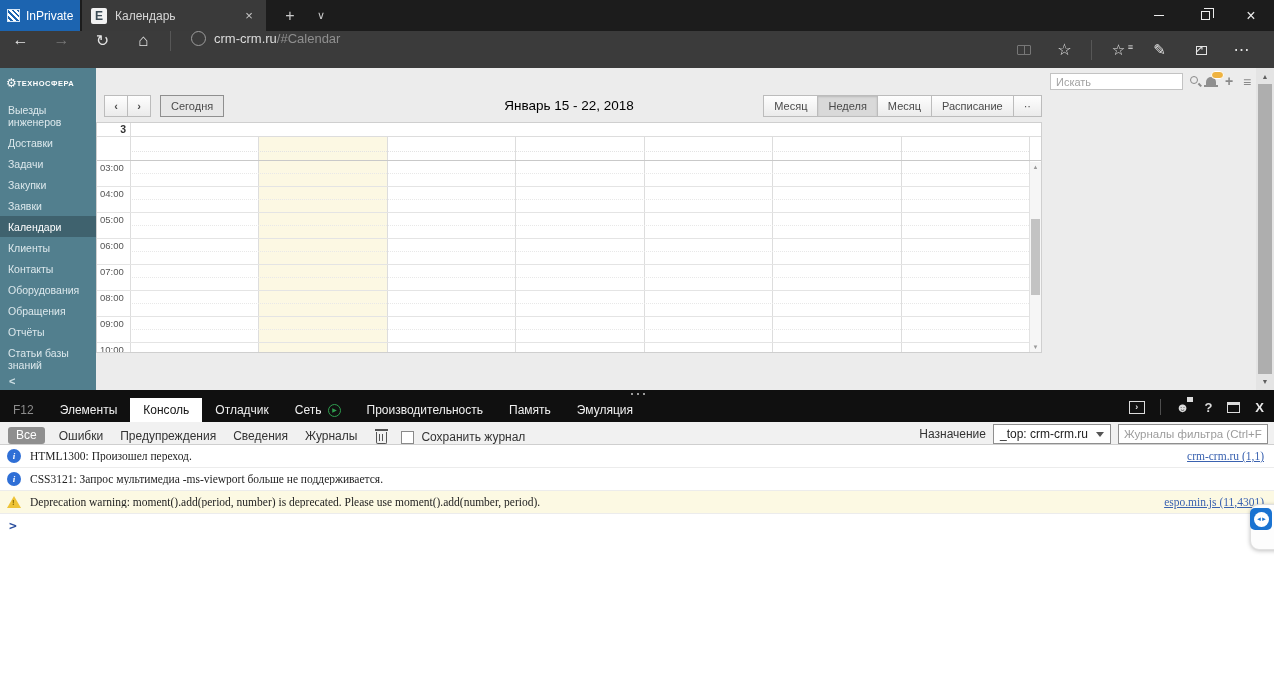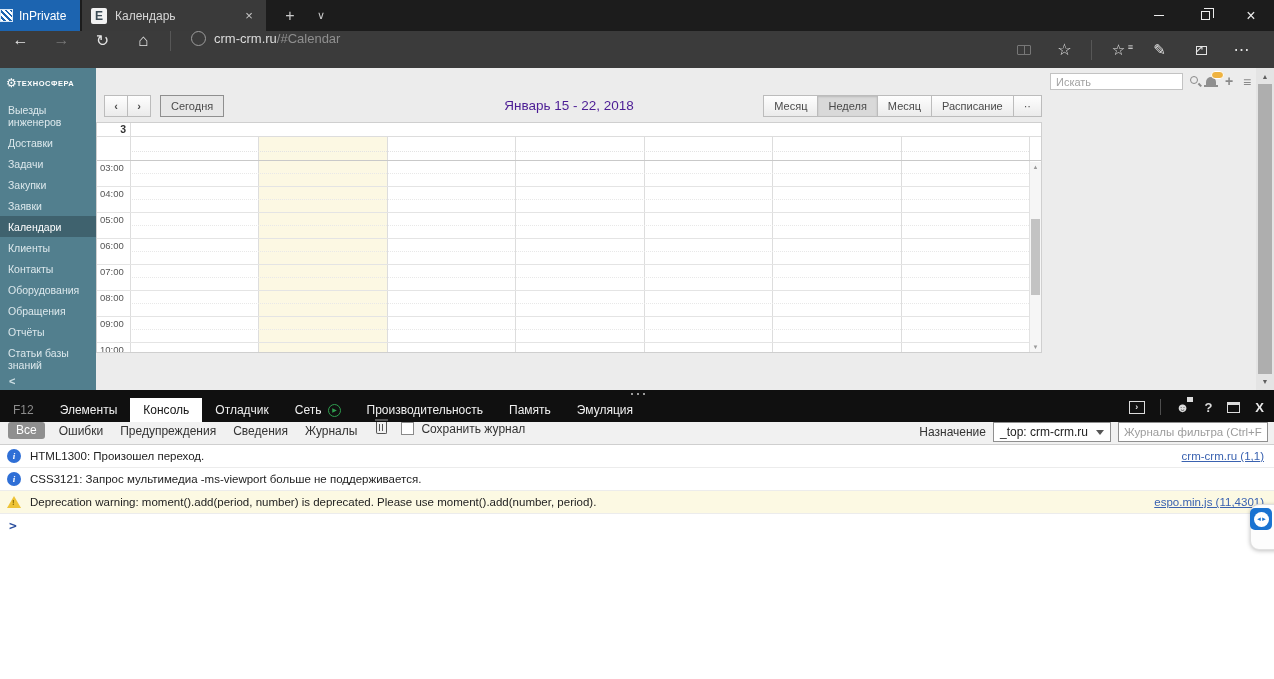--- a/index.html
+++ b/index.html
@@ -2,21 +2,21 @@
 <html><head>
 <meta charset="utf-8">
 <style>
   * { margin:0; padding:0; box-sizing:border-box; }
   body { background:#fff; font-family:"Liberation Sans", sans-serif; }
   .screen { position:relative; width:1274px; height:679px; background:#fff; overflow:hidden; }
 
   
   .titlebar { position:absolute; top:0; left:0; width:100%; height:31px; background:#1c1c1c; }
   .inprivate { position:absolute; left:0; top:0; height:31px; width:80px; background:#1c64b0; color:#fff;
-               font-size:12px; display:flex; align-items:center; gap:6px; }
+               font-size:12px; display:flex; align-items:center; gap:6px; padding-left:7px; }
   .ip-icon { width:13px; height:13px; background:repeating-linear-gradient(45deg,#fff 0 2px,#1c64b0 2px 4px); border:1px solid #d7e6f5; }
   .btab { position:absolute; left:82px; top:0; height:31px; width:184px; background:#3a3a3a; display:flex; align-items:center; gap:8px; padding:0 9px; }
   .favicon { width:16px; height:16px; background:#f2f2f2; border-radius:2px; color:#3c4c56; font-weight:bold;
              font-size:12px; display:flex; align-items:center; justify-content:center; }
   .btab-title { flex:1; color:#d6d6d6; font-size:12px; white-space:nowrap; overflow:hidden; }
   .tab-close { color:#c9c9c9; font-size:13px; width:16px; text-align:center; }
   .tab-close::before { content:"×"; }
   .newtab { position:absolute; left:274px; top:0; width:32px; height:31px; color:#c9c9c9; font-size:16px;
             display:flex; align-items:center; justify-content:center; }
   .newtab::before { content:"+"; }
@@ -79,21 +79,21 @@
   .menu-icon { position:absolute; left:1243px; top:6px; color:#8a8a8a; font-size:14px; }
   .menu-icon::before { content:"≡"; }
 
   
   .btn { display:inline-flex; align-items:center; justify-content:center; height:22px; border:1px solid #bcbcbc;
          background:linear-gradient(#fefefe,#ebebeb); color:#4a4a4a; font-size:11px; padding:0 10px; cursor:default; }
   .cal-nav { position:absolute; left:104px; top:27px; display:flex; }
   .cal-nav .arrow { width:24px; padding:0; font-weight:bold; }
   .cal-nav .arrow + .arrow { margin-left:-1px; }
   .today-btn { margin-left:9px; border:1px solid #8f8f8f; background:#e7e7e7; }
-  .cal-title { position:absolute; left:96px; top:30px; width:946px; text-align:center; font-size:13.5px; color:#4c1d95; }
+  .cal-title { position:absolute; left:96px; top:30px; width:946px; text-align:center; font-size:13.5px; color:#000000; }
   .cal-views { position:absolute; right:232px; top:27px; display:flex; }
   .cal-views .btn { margin-left:-1px; }
   .cal-views .btn.active { background:#d9d9d9; box-shadow:inset 0 1px 2px rgba(0,0,0,.15); }
 
   
   .cal-grid { position:absolute; left:96px; top:54px; width:946px; height:231px; background:#fff; border:1px solid #cfcfcf; }
   .dh-row { display:flex; height:14px; border-bottom:1px solid #ddd; font-size:10.5px; font-weight:bold; color:#333; line-height:13px; }
   .dh-week { width:34px; text-align:right; padding-right:4px; border-right:1px solid #ddd; }
   .dh-cell { flex:1; text-align:center; border-right:1px solid #ddd; overflow:hidden; }
   .dh-fill { width:11px; }
@@ -140,37 +140,37 @@
   .feedback-icon { color:#dcdcdc; position:relative; }
   .feedback-icon::before { content:"☻"; font-size:13px; }
   .feedback-icon::after { content:""; position:absolute; right:-4px; top:-1px; width:6px; height:5px; background:#dcdcdc; }
   .help-icon { color:#dcdcdc; font-size:13px; font-weight:bold; }
   .help-icon::before { content:"?"; }
   .dock-icon { width:13px; height:11px; border:1px solid #dcdcdc; border-top:3px solid #dcdcdc; }
   .dt-close { color:#e8e8e8; font-size:13px; font-weight:bold; }
   .dt-close::before { content:"✕"; content:"X"; }
 
   .dt-toolbar { position:absolute; top:32px; left:0; width:100%; height:23px; background:#f1f1f1; border-bottom:1px solid #cfcfcf;
-                display:flex; align-items:flex-start; font-size:12px; color:#333; padding:0 6px 0 8px; }
+                display:flex; align-items:flex-end; font-size:12px; color:#333; padding:0 6px 0 8px; }
   .dt-filter { margin-right:17px; }
   .dt-filter.active { background:#8f8f8f; color:#fff; border-radius:3px; padding:1px 8px 2px; margin-right:14px; }
   .trash-icon { position:relative; width:11px; height:12px; border:1px solid #555; border-top:none; border-radius:0 0 2px 2px; margin:0 14px 0 2px; }
   .trash-icon::before { content:""; position:absolute; left:-2px; top:-3px; width:13px; height:2px; background:#555; }
   .trash-icon::after { content:""; position:absolute; left:2px; top:2px; width:1px; height:7px; background:#555; box-shadow:3px 0 #555; }
   .dt-check { width:13px; height:13px; border:1px solid #8a8a8a; background:#fff; margin-right:7px; }
   .dt-right-tools { margin-left:auto; display:flex; align-items:center; gap:7px; }
   .dt-target-label { color:#333; }
   .dt-select { height:20px; border:1px solid #8f8f8f; background:#fff; display:flex; align-items:center; gap:8px; padding:0 6px; font-size:12px; color:#222; }
   .sel-caret { width:0; height:0; border-left:4px solid transparent; border-right:4px solid transparent; border-top:5px solid #555; }
   .dt-filter-input { width:150px; height:20px; border:1px solid #8f8f8f; font-size:11.5px; padding:0 5px; outline:none; color:#444; }
   .dt-filter-input::placeholder { color:#9c9c9c; }
 
   .dt-msgs { position:absolute; top:55px; left:0; width:100%; }
   .msg-row { display:flex; align-items:center; height:23px; border-bottom:1px solid #ececec;
-             font-family:Liberation Sans, sans-serif; font-size:11.5px; color:#222; padding:0 10px 0 7px; gap:9px; }
+             font-family:Liberation Serif, serif; font-size:11.5px; color:#222; padding:0 10px 0 7px; gap:9px; }
   .msg-row.warning { background:#fcf9e3; }
   .msg-icon { flex:none; }
   .msg-row.info .msg-icon { width:14px; height:14px; border-radius:50%; background:#2f6fd6; color:#fff; font-size:9px;
                             font-weight:bold; display:flex; align-items:center; justify-content:center; font-family:"Liberation Serif",serif; font-style:italic; }
   .msg-row.info .msg-icon::before { content:"i"; }
   .msg-row.warning .msg-icon { position:relative; width:0; height:0; border-left:7px solid transparent; border-right:7px solid transparent;
                                border-bottom:12px solid #eec335; }
   .msg-row.warning .msg-icon::before { content:"!"; position:absolute; left:-2px; top:2px; font-size:8px; color:#8a6d00; font-weight:bold; font-family:"Liberation Sans",sans-serif; }
   .msg-text { flex:1; white-space:nowrap; overflow:hidden; }
   .msg-link { color:#3a62b0; text-decoration:underline; white-space:nowrap; }

